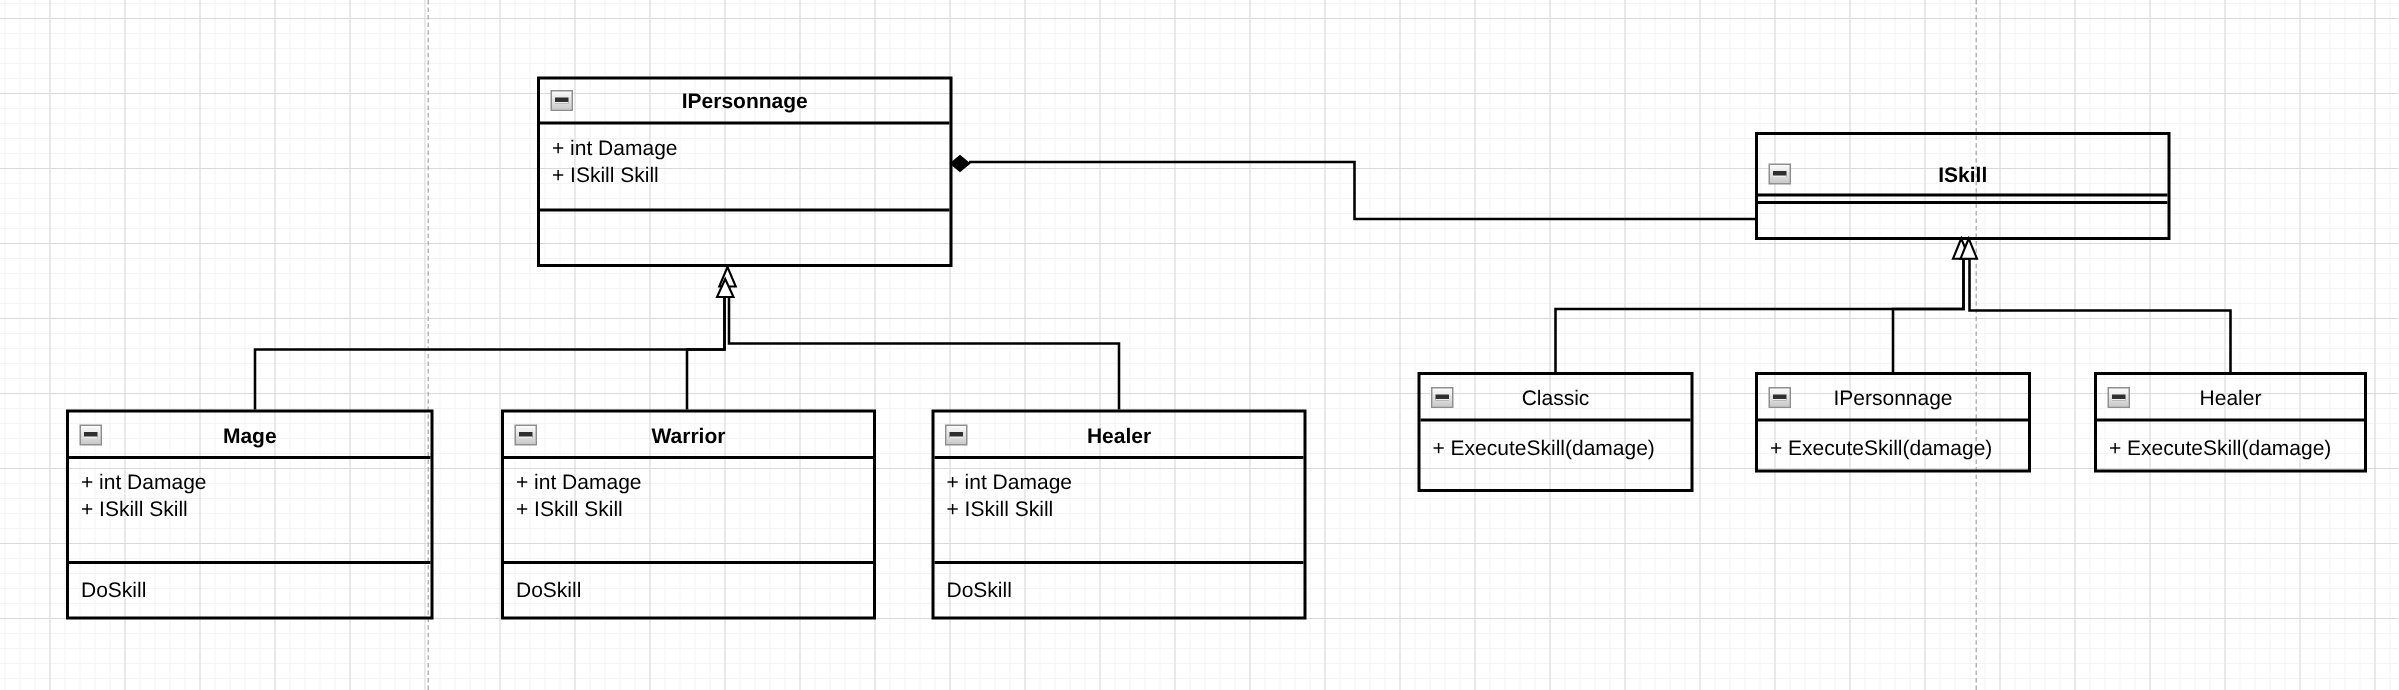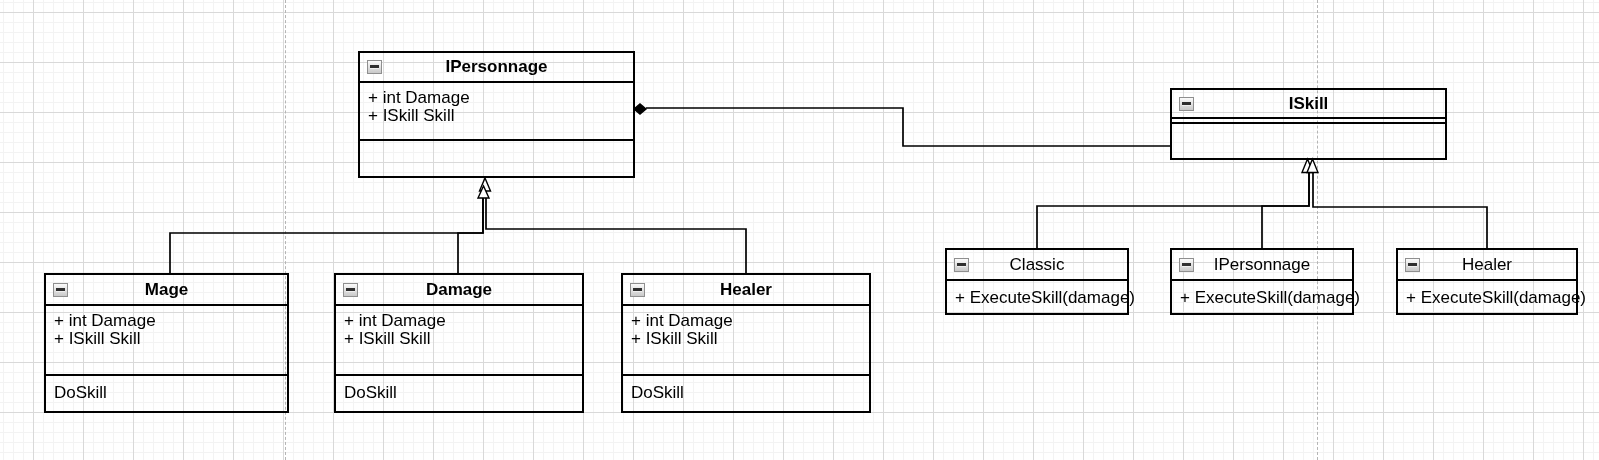--- a/index.html
+++ b/index.html
@@ -23,21 +23,21 @@
     border-left:1px dashed #b5b5b5;
   }
   svg.edge-layer{position:absolute;left:0;top:0;}
   svg.edge-layer polyline{fill:none;stroke:#000;stroke-width:1.7px;}
   svg.edge-layer polygon{stroke:#000;stroke-width:1.4px;}
   .uml-class{
     position:absolute;
     box-sizing:border-box;
     border:2px solid #000;
     background:transparent;
-    font-size:17px;
+    font-size:14px;
   }
   .uml-class .title{
     position:relative;
     box-sizing:border-box;
     border-bottom:2px solid #000;
     display:flex;align-items:center;justify-content:center;
     font-weight:bold;
   }
   .uml-class .title.plain{font-weight:normal;}
   .collapse-icon{
@@ -86,21 +86,21 @@
           <span class="minus"></span>
         </span>
         <span>IPersonnage</span>
       </div>
       <div class="section attrs" style="height: 58px;">
         <div class="line">+ int Damage</div>
         <div class="line">+ ISkill Skill</div>
       </div>
     </div>
     <div class="uml-class" style="left: 1170px; top: 88px; width: 277px; height: 72px;">
-      <div class="title" style="height: 29px;">
+      <div class="title" style="height: 29px; margin-top: 12px;">
         <span class="collapse-icon">
           <span class="minus"></span>
         </span>
         <span>ISkill</span>
       </div>
       <div class="section attrs empty" style="height: 5px;"></div>
     </div>
     <div class="uml-class" style="left: 44px; top: 273px; width: 245px; height: 140px;">
       <div class="title" style="height: 31px; text-align: right;">
         <span class="collapse-icon">
@@ -114,21 +114,21 @@
       </div>
       <div class="section methods">
         <div class="line">DoSkill</div>
       </div>
     </div>
     <div class="uml-class" style="left: 334px; top: 273px; width: 250px; height: 140px;">
       <div class="title" style="height: 31px;">
         <span class="collapse-icon">
           <span class="minus"></span>
         </span>
-        <span>Damage</span>
+        <span>Warrior</span>
       </div>
       <div class="section attrs" style="height: 70px;">
         <div class="line">+ int Damage</div>
         <div class="line">+ ISkill Skill</div>
       </div>
       <div class="section methods">
         <div class="line">DoSkill</div>
       </div>
     </div>
     <div class="uml-class" style="left: 621px; top: 273px; width: 250px; height: 140px;">
@@ -139,21 +139,21 @@
         <span>Healer</span>
       </div>
       <div class="section attrs" style="height: 70px;">
         <div class="line">+ int Damage</div>
         <div class="line">+ ISkill Skill</div>
       </div>
       <div class="section methods">
         <div class="line">DoSkill</div>
       </div>
     </div>
-    <div class="uml-class" style="left: 945px; top: 248px; width: 184px; height: 67px;">
+    <div class="uml-class" style="left: 945px; top: 248px; width: 184px; height: 80px;">
       <div class="title plain" style="height: 31px;">
         <span class="collapse-icon">
           <span class="minus"></span>
         </span>
         <span>Classic</span>
       </div>
       <div class="section methods">
         <div class="line">+ ExecuteSkill(damage)</div>
       </div>
     </div>

